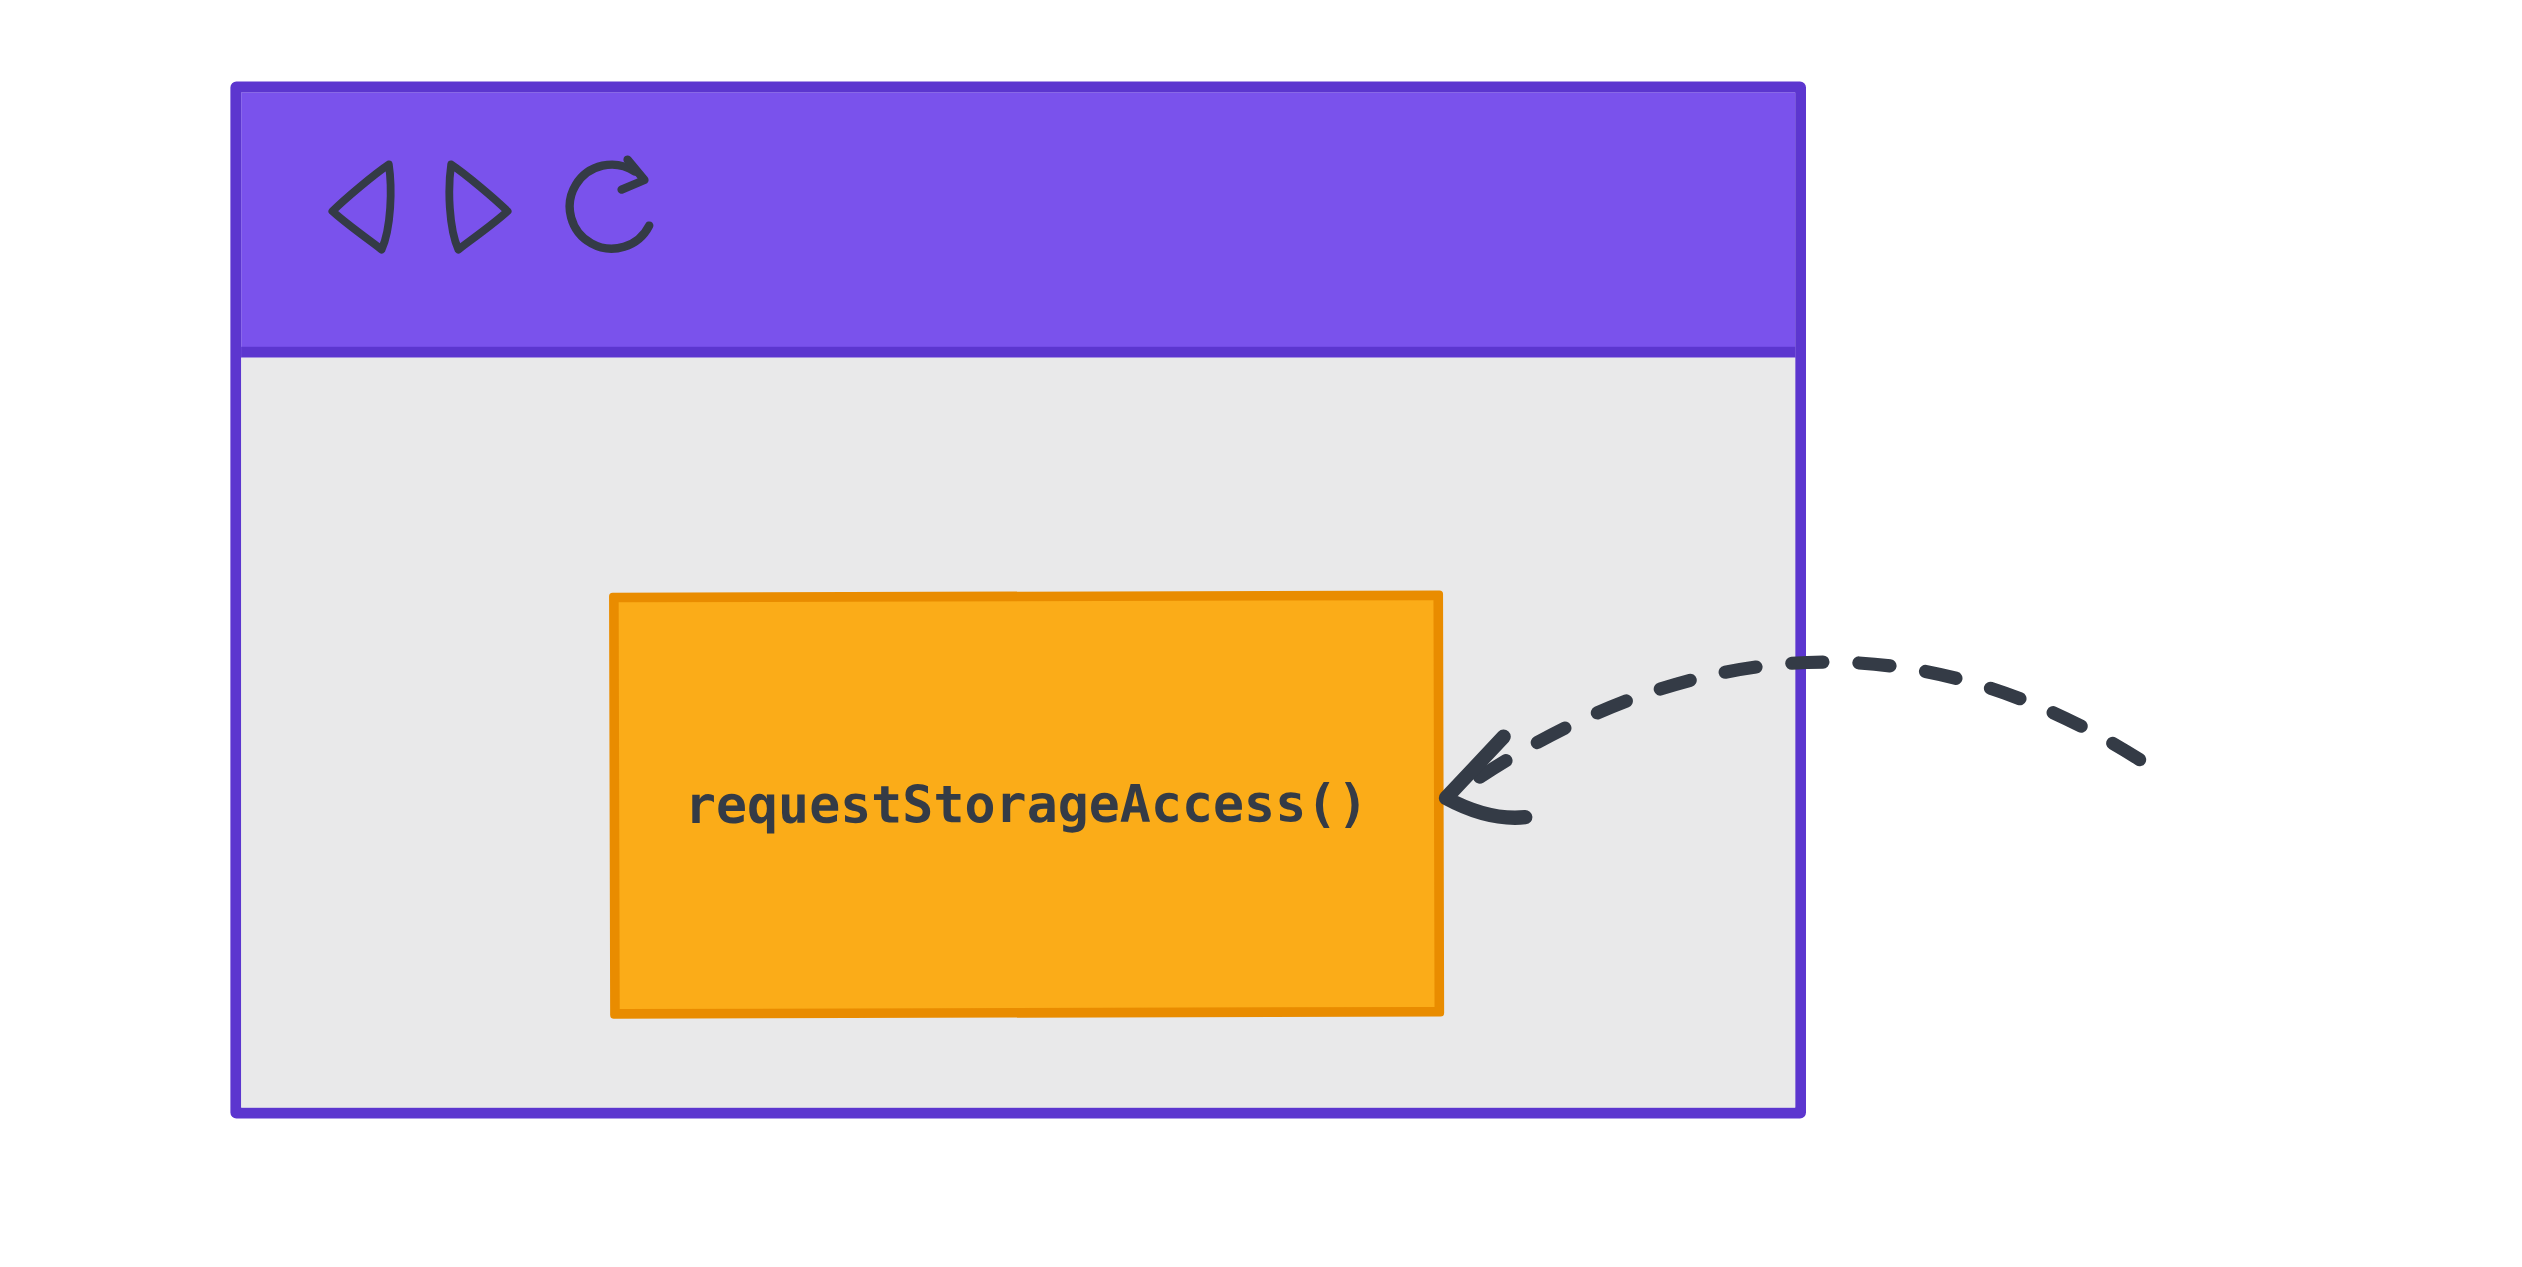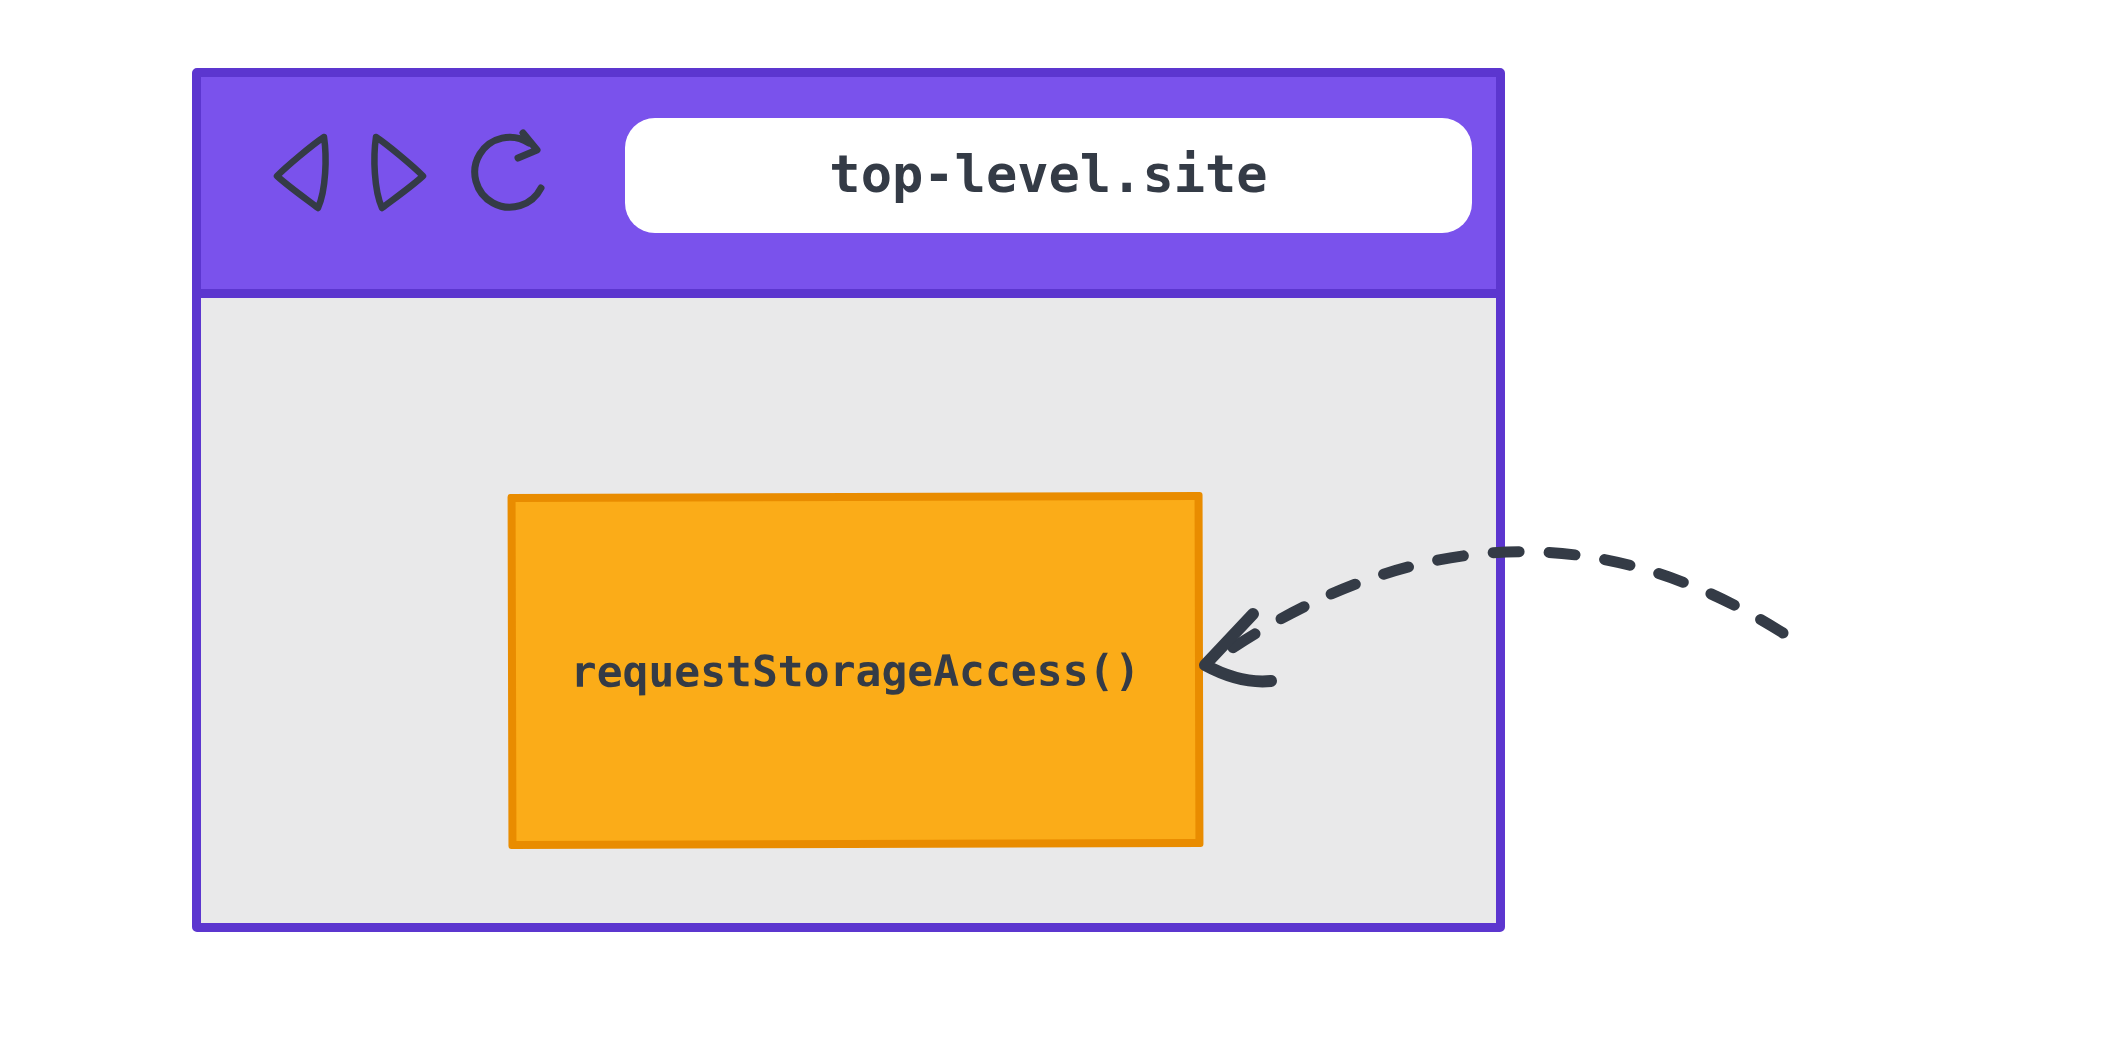--- a/index.html
+++ b/index.html
@@ -149,23 +149,20 @@
         </span>
 
         <span>
           <svg width="90" height="90" viewBox="0 0 90 90">
             <path class="sketch-stroke" stroke-width="7" d="M 62 16 A 35 35 0 1 0 74 61"></path>
             <path class="sketch-stroke" stroke-width="7" d="M 56 6 L 70 23 L 51 31"></path>
           </svg>
         </span>
       </div>
 
-      <div class="url-bar">
-        <span class="url-text">top-level.site</span>
-      </div>
     </div>
 
     <div class="browser-content">
       <div class="embed-box">
         <span class="embed-label">requestStorageAccess()</span>
       </div>
     </div>
   </div>
 
   <svg class="arrow-overlay" viewBox="0 0 2102 1056">

